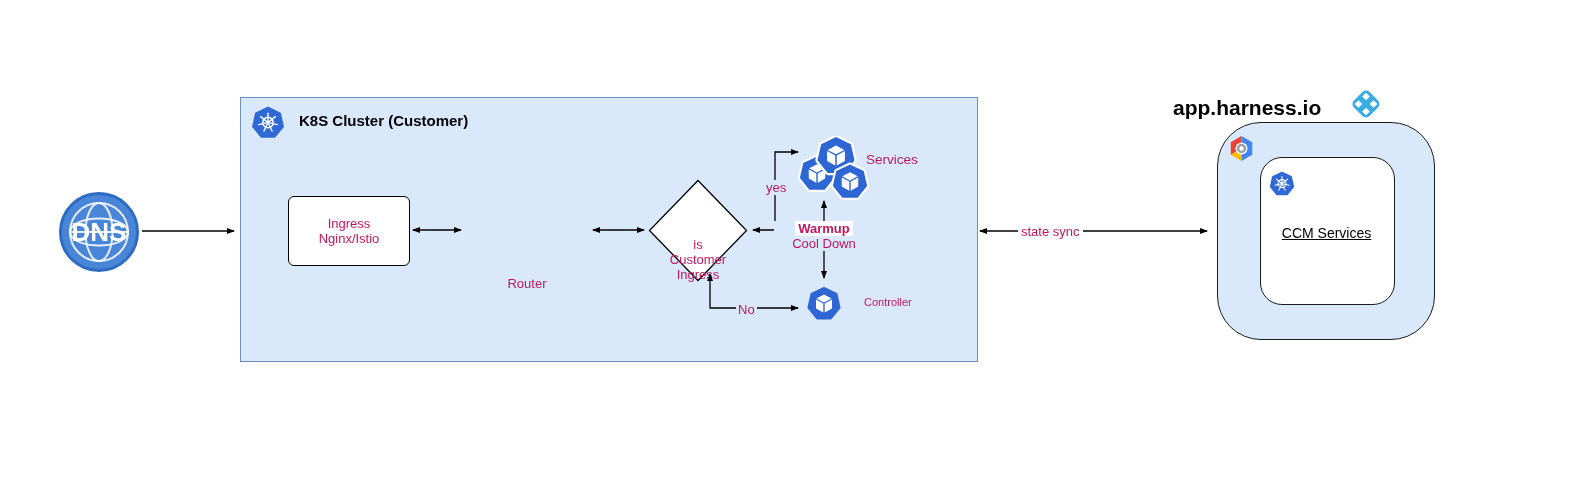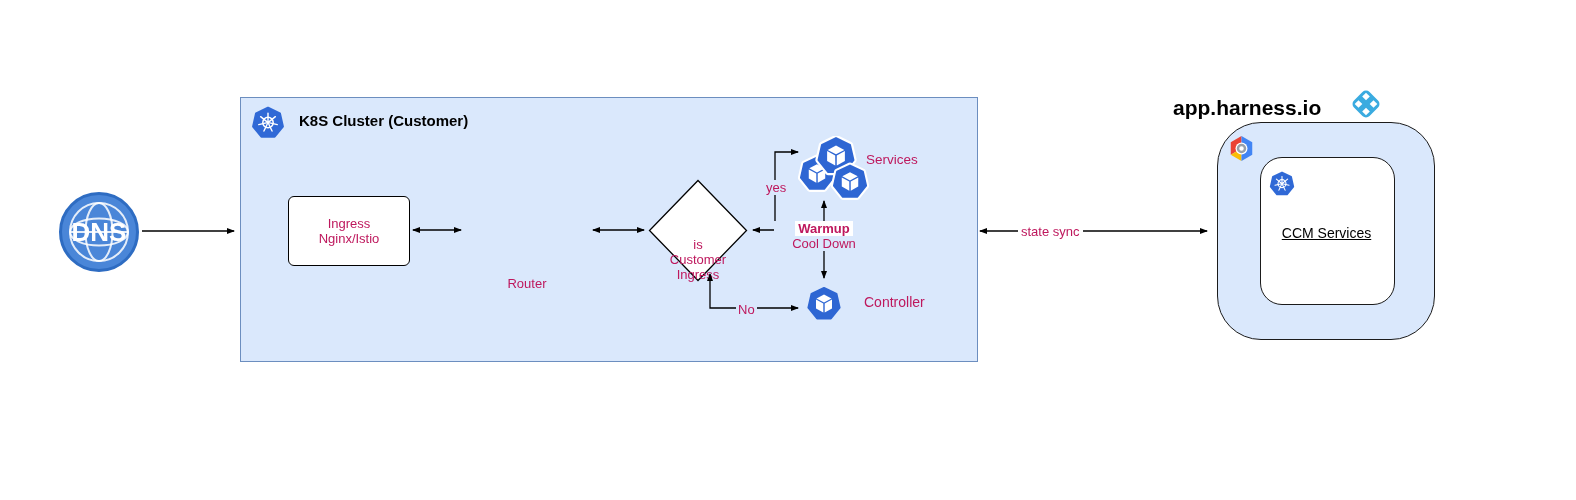--- a/index.html
+++ b/index.html
@@ -122,21 +122,21 @@
   <div class="abs lbl" style="left:866px;top:152px;font-size:13.5px;">Services</div>
 
   <div class="abs lbl center warm-wrap" style="left:774px;top:221px;width:100px;line-height:15px;">
     <span class="warm-line1">Warmup</span><br>
     <span>Cool Down</span>
   </div>
 
   <svg class="abs" style="left:806px;top:286px;" width="36" height="36" viewBox="0 0 36 36">
       <use href="#pod"></use>
     </svg>
-  <div class="abs lbl" style="left:864px;top:295px;font-size:14px;">Controller</div>
+  <div class="abs lbl" style="left:864px;top:295px;font-size:11px;">Controller</div>
 
   <div class="abs lbl line-label" style="left:764px;top:180px;">yes</div>
   <div class="abs lbl line-label" style="left:736px;top:302px;">No</div>
 
   <div class="abs lbl center line-label-white" style="left:1018px;top:224px;">state sync</div>
 
   <div class="abs bold" style="left:1173px;top:96px;font-size:21px;">app.harness.io</div>
   <svg class="abs" style="left:1348px;top:86px;" width="36" height="36" viewBox="0 0 36 36">
     <rect x="7" y="7" width="22" height="22" rx="5" transform="rotate(45 18 18)" fill="var(--harness_blue,#3aabe0)"></rect>
     <rect x="15.3" y="7.8" width="5.4" height="5.4" transform="rotate(45 18 10.5)" fill="#fff"></rect>

